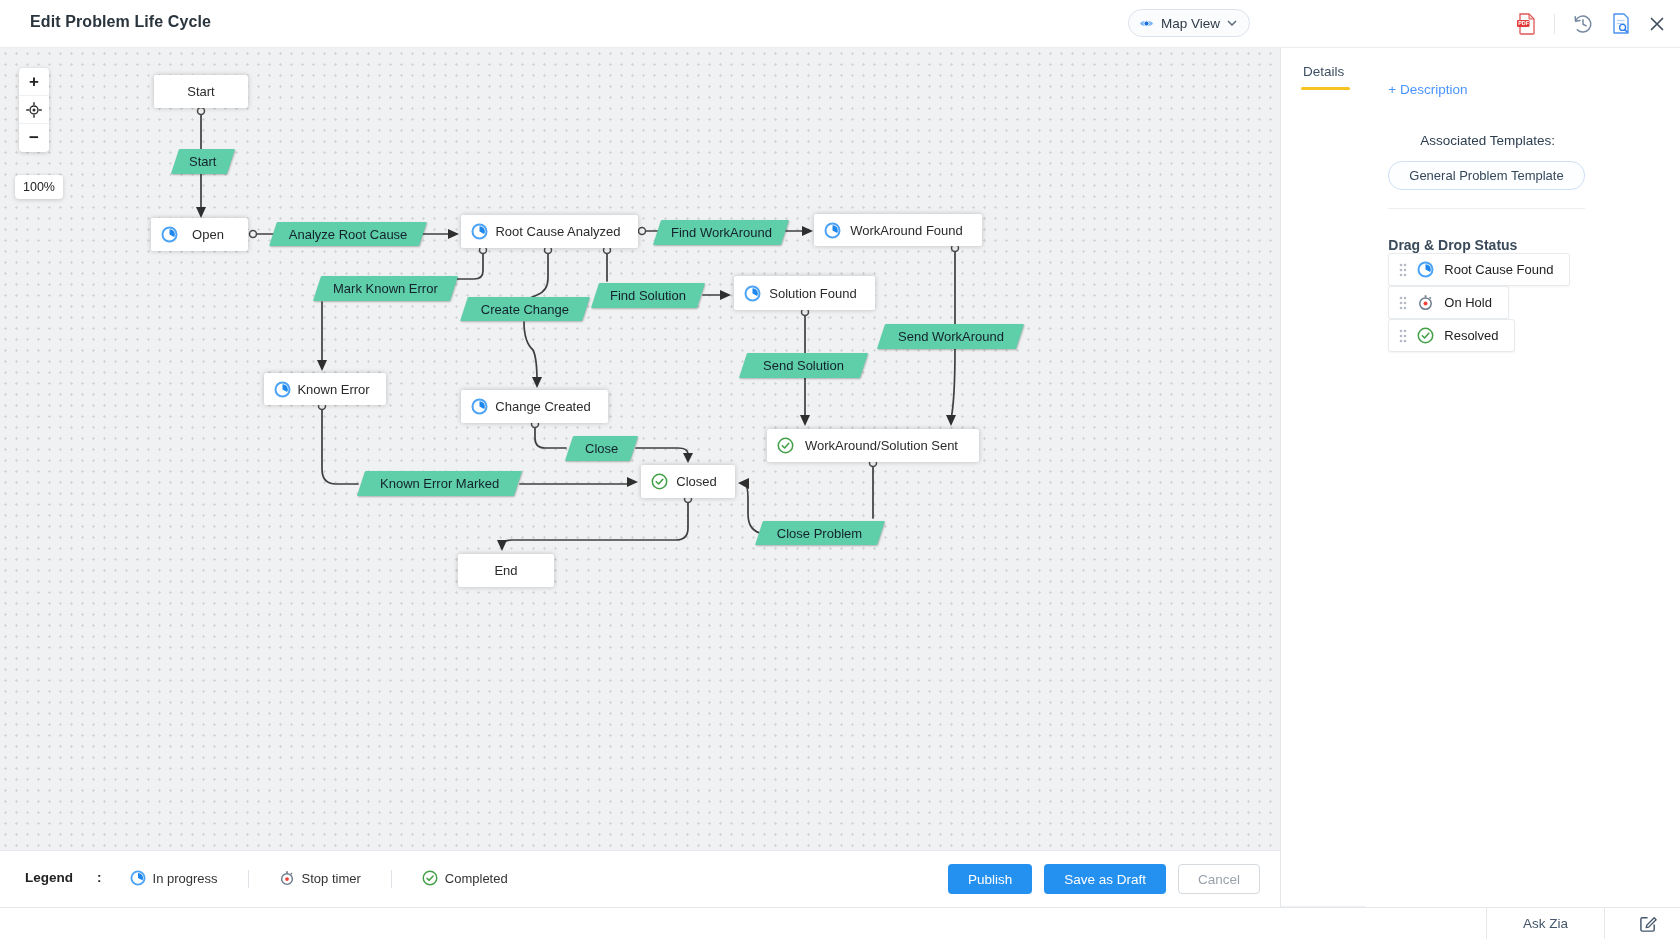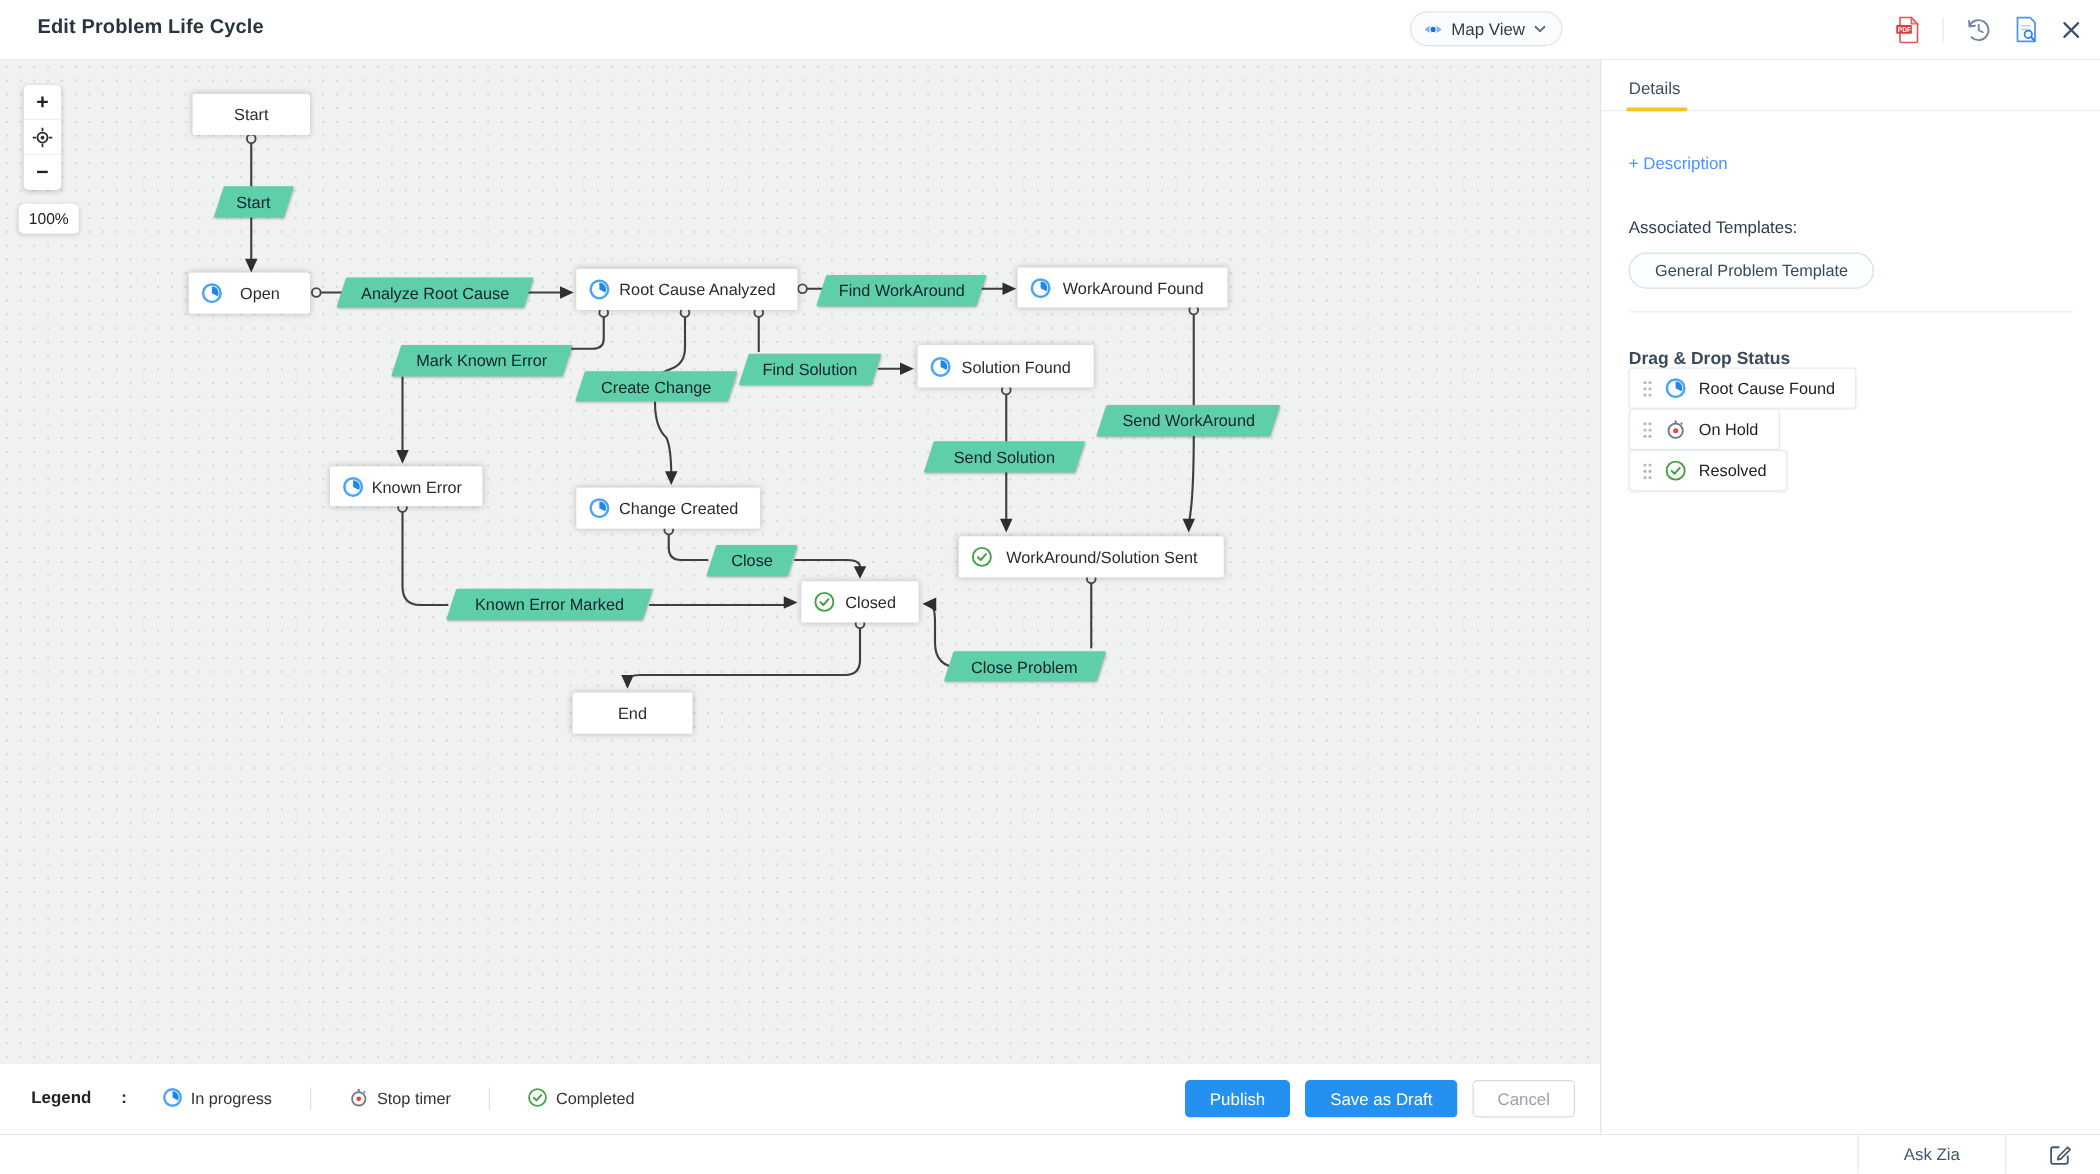--- a/index.html
+++ b/index.html
@@ -23,21 +23,21 @@
   .canvas { position:relative; width:1280px; height:802px; background:#f0f1f2;
     background-image:radial-gradient(circle, #d3d5d7 1px, rgba(0,0,0,0) 1.15px);
     background-size:11px 11px; overflow:hidden; }
 
   
   .zoom-panel { position:absolute; left:19px; top:20px; width:30px; background:#fff; border-radius:4px;
     box-shadow:0 1px 4px rgba(0,0,0,.18); display:flex; flex-direction:column; align-items:center; z-index:5; }
   .zoom-btn { width:30px; height:28px; display:flex; align-items:center; justify-content:center;
     font-size:17px; font-weight:700; color:#222; cursor:pointer; border-bottom:1px solid #eef0f2; }
   .zoom-btn:last-child { border-bottom:none; }
-  .zoom-level { position:absolute; left:15px; top:115px; background:#fff; border-radius:4px;
+  .zoom-level { position:absolute; left:15px; top:127px; background:#fff; border-radius:4px;
     box-shadow:0 1px 4px rgba(0,0,0,.18); padding:5px 8px; font-size:12.5px; color:#222; z-index:5; }
 
   
   .connectors { position:absolute; left:0; top:0; z-index:1; }
   .node { position:absolute; background:#fff; border-radius:2px; box-shadow:0 0 5px rgba(0,0,0,.22);
     display:flex; align-items:center; padding:0 10px; font-size:13px; color:#2b2b2b; z-index:3; cursor:move; }
   .node .nlabel { flex:1; text-align:center; padding:0 4px; }
   .node svg { flex:0 0 auto; }
   .tlabel { position:absolute; background:#5ecfa9; transform:skewX(-18deg); border-radius:1px;
     box-shadow:1px 1px 2px rgba(0,0,0,.28); display:flex; align-items:center; justify-content:center; z-index:2; cursor:pointer; }
@@ -52,29 +52,29 @@
   .legend-item { display:flex; align-items:center; gap:7px; font-size:13px; color:#333; }
   .legend-sep { width:1px; height:18px; background:#dfe2e6; margin:0 6px; }
   .footer-actions { margin-left:auto; display:flex; align-items:center; gap:12px; }
   .btn { height:30px; border-radius:4px; font-size:13.5px; padding:0 19px; cursor:pointer;
     display:flex; align-items:center; justify-content:center; border:1px solid transparent;
     font-family:"Liberation Sans", sans-serif; }
   .btn-primary { background:#2490ef; color:#fff; }
   .btn-ghost { background:#fff; color:#99a2ac; border-color:#d5dadf; }
 
   
-  .sidebar { width:400px; background:#fff; border-left:1px solid #e4e7ea; display:flex; flex-direction:column; }
+  .sidebar { width:400px; background:#fff; border-left:1px solid #e4e7ea; display:flex; flex-direction:row; }
   .sb-tabs { padding:14px 22px 0 22px; border-bottom:1px solid #eef0f3; }
   .sb-tab { display:inline-block; font-size:13.5px; color:#3c4f63; padding-bottom:10px; cursor:pointer; position:relative; }
   .sb-tab::after { content:""; position:absolute; left:-2px; right:-6px; bottom:-1px; height:3px;
     background:#f5c422; border-radius:2px; }
   .sb-body { padding:16px 22px 0 22px; }
   .sb-title { font-size:20px; font-weight:700; color:#1c2a36; }
   .sb-desc { margin-top:18px; font-size:13.5px; color:#4a94ff; cursor:pointer; }
-  .sb-assoc { margin-top:36px; font-size:13.5px; color:#2b3d4f; }
+  .sb-assoc { margin-top:36px; font-size:13.5px; color:#2b3d4f;margin-left:32px; }
   .sb-pill { margin-top:13px; display:inline-block; border:1px solid #cfe0f5; background:#fdfeff;
     border-radius:14px; padding:6px 20px; font-size:13px; color:#35485c; cursor:pointer; }
   .sb-divider { margin-top:18px; height:1px; background:#eceff1; }
   .sb-dd-head { margin-top:28px; font-size:14px; font-weight:700; color:#3a4a5a; }
   .status-card { display:flex; align-items:center; gap:10px; width:fit-content;
     background:#fff; border:1px solid #e8ebee; border-radius:3px; padding:7px 16px 7px 10px;
     box-shadow:0 1px 2px rgba(0,0,0,.05); font-size:13px; color:#222; cursor:grab; }
   .status-card:first-of-type { margin-top:16px; }
   .drag-handle { display:flex; cursor:grab; }
 

